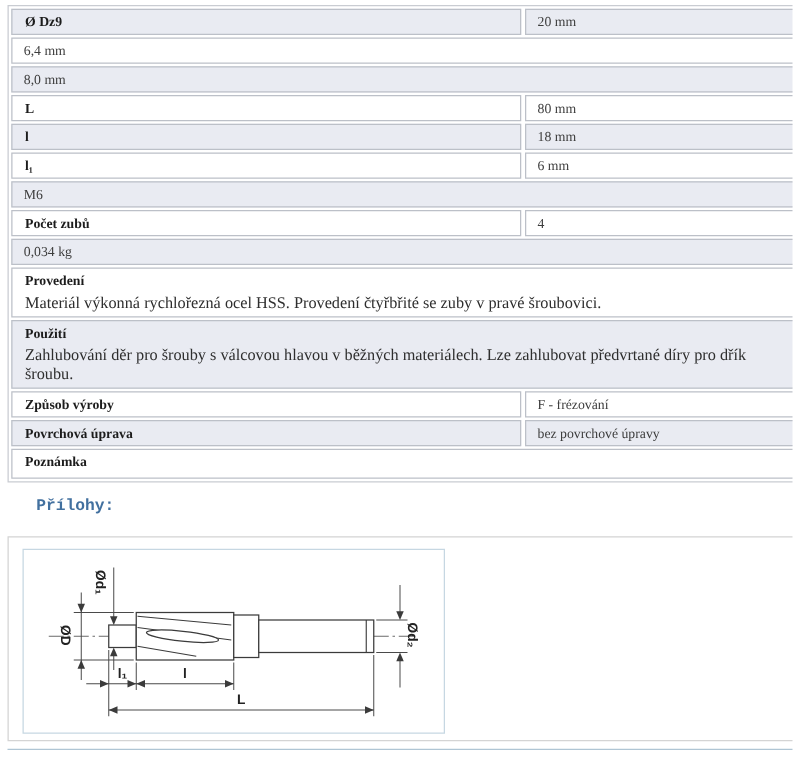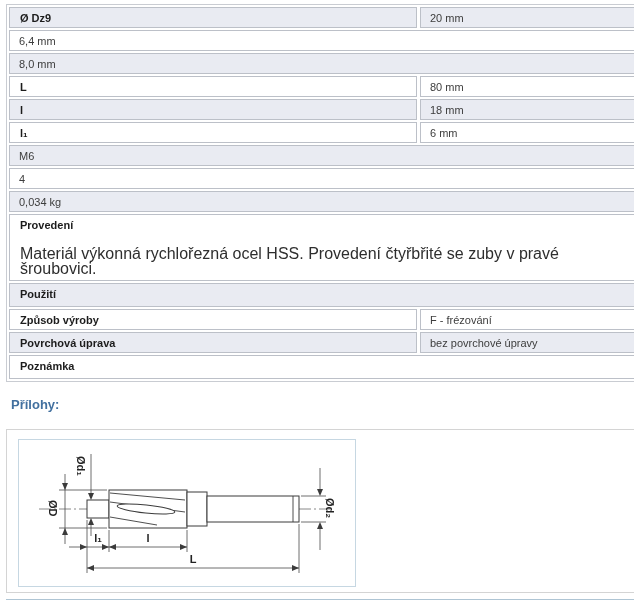--- a/index.html
+++ b/index.html
@@ -11,35 +11,35 @@
 
   
   .spec-table {
     position:absolute; top:4px; left:6px; width:700px;
     border:1px solid #c9ccd2; padding:2px; box-sizing:border-box;
     background:#fff;
   }
   .row { display:flex; gap:3px; margin-bottom:2px; }
   .row:last-child { margin-bottom:0; }
   .cell {
-    border:1px solid #bcc0c8; background:#ffffff; box-sizing:border-box;
+    border:1px solid #bcc0c8; background:#ffffff; box-sizing:border-box;font-family:Liberation Serif, serif;
   }
   .row.shaded .cell { background:#e9ebf2; }
   .cell.left  { width:408px; height:21px; display:flex; align-items:center; padding:0 10px; }
   .cell.right { flex:1; height:21px; display:flex; align-items:center; padding:0 9px; }
   .cell.full  { flex:1; padding:3px 10px 4px 10px; }
   .lbl { font-weight:bold; font-size:11px; color:#1c1c1c; }
   .val { font-size:11px; color:#3d3d3d; }
-  .note-text { font-size:16px; color:#2e2e2e; line-height:15px; max-width:600px; margin-top:13px; }
+  .note-text { font-size:13px; color:#2e2e2e; line-height:15px; max-width:600px; margin-top:1px; }
   .cell.full .lbl { line-height:15px; display:block; }
 
   
   .attach-heading {
-    position:absolute; top:397px; left:11px;
-    font-size:13px; font-weight:bold; color:#42709f;
+    position:absolute; top:397px; left:29px;
+    font-size:13px; font-weight:bold; color:#42709f;font-family:Liberation Mono, monospace;
   }
   .attach-outer {
     position:absolute; top:429px; left:6px; width:700px; height:164px;
     border:1px solid #d4d4d4; background:#fff; box-sizing:border-box;
   }
   .attach-inner {
     position:absolute; top:9px; left:11px; width:338px; height:148px;
     border:1px solid #c6d7e2; background:#fff; box-sizing:border-box;
   }
   .attach-inner svg { display:block; }
@@ -104,38 +104,42 @@
     <div class="cell right">
       <span class="val">6 mm</span>
     </div>
   </div>
       <div class="row shaded">
     <div class="cell right">
       <span class="val">M6</span>
     </div>
   </div>
       <div class="row">
+    <div class="cell left">
+      <span class="lbl">Počet zubů</span>
+    </div>
     <div class="cell right">
       <span class="val">4</span>
     </div>
   </div>
       <div class="row shaded">
     <div class="cell right">
       <span class="val">0,034 kg</span>
     </div>
   </div>
       <div class="row">
     <div class="cell full">
       <span class="lbl">Provedení</span>
       <div class="note-text">Materiál výkonná rychlořezná ocel HSS. Provedení čtyřbřité se zuby v pravé šroubovici.</div>
     </div>
   </div>
       <div class="row shaded">
     <div class="cell full">
       <span class="lbl">Použití</span>
+      <div class="note-text">Zahlubování děr pro šrouby s válcovou hlavou v běžných materiálech. Lze zahlubovat předvrtané díry pro dřík šroubu.</div>
     </div>
   </div>
       <div class="row">
     <div class="cell left">
       <span class="lbl">Způsob výroby</span>
     </div>
     <div class="cell right">
       <span class="val">F - frézování</span>
     </div>
   </div>

